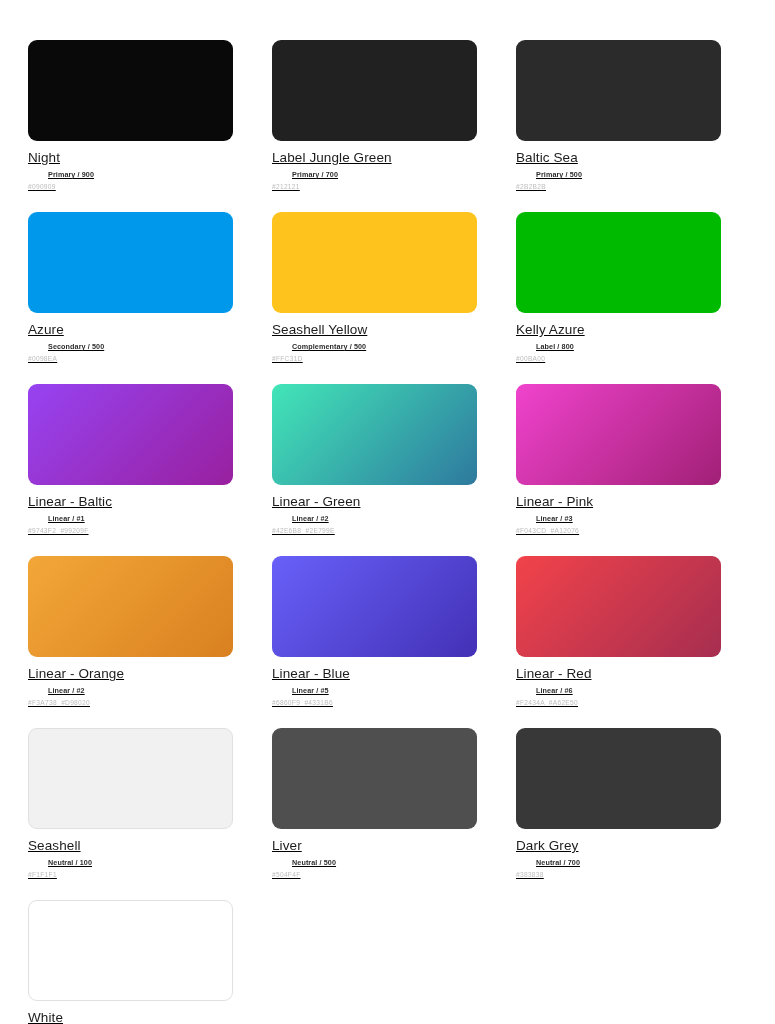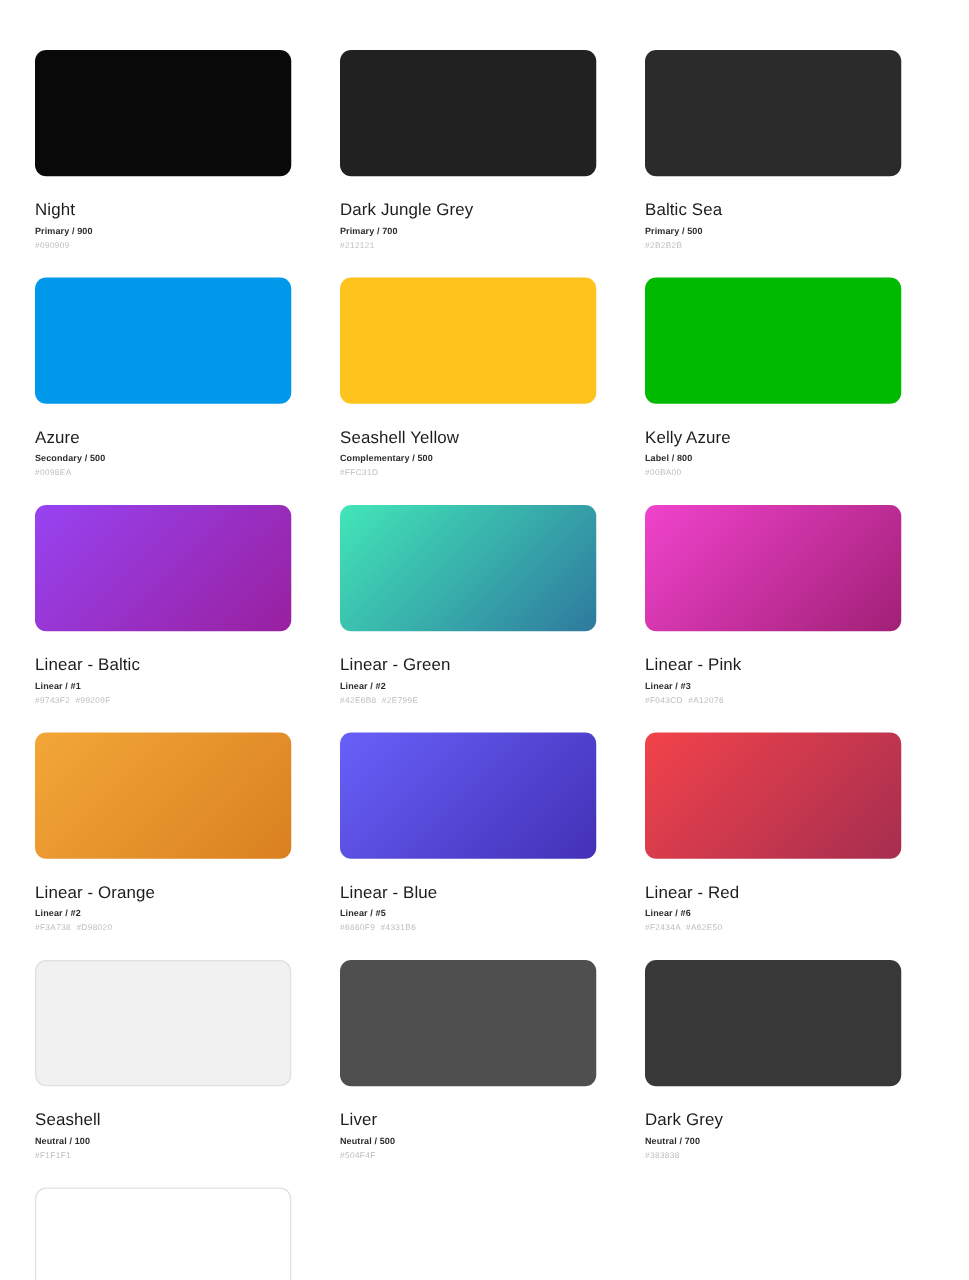--- a/index.html
+++ b/index.html
@@ -34,36 +34,38 @@
   .swatch-chip {
     width: 205px;
     height: 101px;
     border-radius: 9px;
     box-sizing: border-box;
   }
   .swatch-chip.has-border {
     border: 1px solid #e0e0e0;
   }
   .swatch-meta {
-    padding-top: 19px;
+    padding-top: 9px;
+    text-decoration: underline;
   }
   .swatch-name {
     font-size: 13.5px;
     line-height: 16px;
     color: #1c1c1c;
     font-weight: 400;
     letter-spacing: 0.1px;
   }
   .swatch-token {
     font-size: 7.2px;
     line-height: 11px;
     color: #2c2c2c;
     font-weight: 700;
     padding-top: 3px;
     letter-spacing: 0.1px;
+    margin-left: 20px;
   }
   .swatch-hex {
     font-size: 6.6px;
     line-height: 10px;
     color: #bdbdbd;
     font-weight: 400;
     padding-top: 2px;
     letter-spacing: 0.3px;
     white-space: pre;
   }
@@ -77,21 +79,21 @@
         <div class="swatch-chip" style="background: rgb(9, 9, 9);"></div>
         <div class="swatch-meta">
           <div class="swatch-name">Night</div>
           <div class="swatch-token">Primary / 900</div>
           <div class="swatch-hex">#090909</div>
         </div>
       </div>
       <div class="swatch-card">
         <div class="swatch-chip" style="background: rgb(33, 33, 33);"></div>
         <div class="swatch-meta">
-          <div class="swatch-name">Dark Jungle Grey</div>
+          <div class="swatch-name">Label Jungle Green</div>
           <div class="swatch-token">Primary / 700</div>
           <div class="swatch-hex">#212121</div>
         </div>
       </div>
       <div class="swatch-card">
         <div class="swatch-chip" style="background: rgb(43, 43, 43);"></div>
         <div class="swatch-meta">
           <div class="swatch-name">Baltic Sea</div>
           <div class="swatch-token">Primary / 500</div>
           <div class="swatch-hex">#2B2B2B</div>

